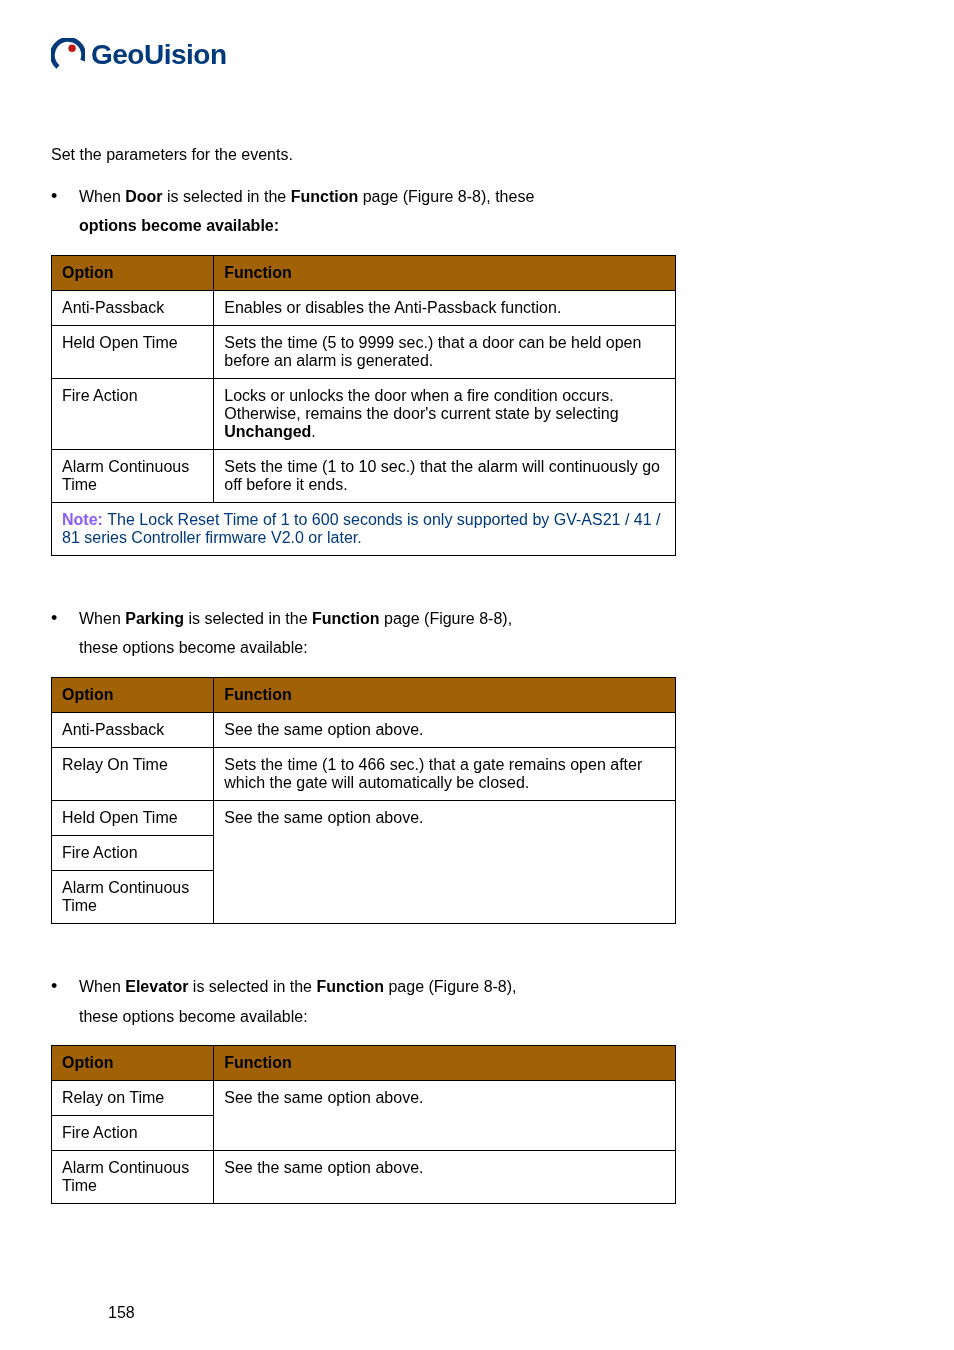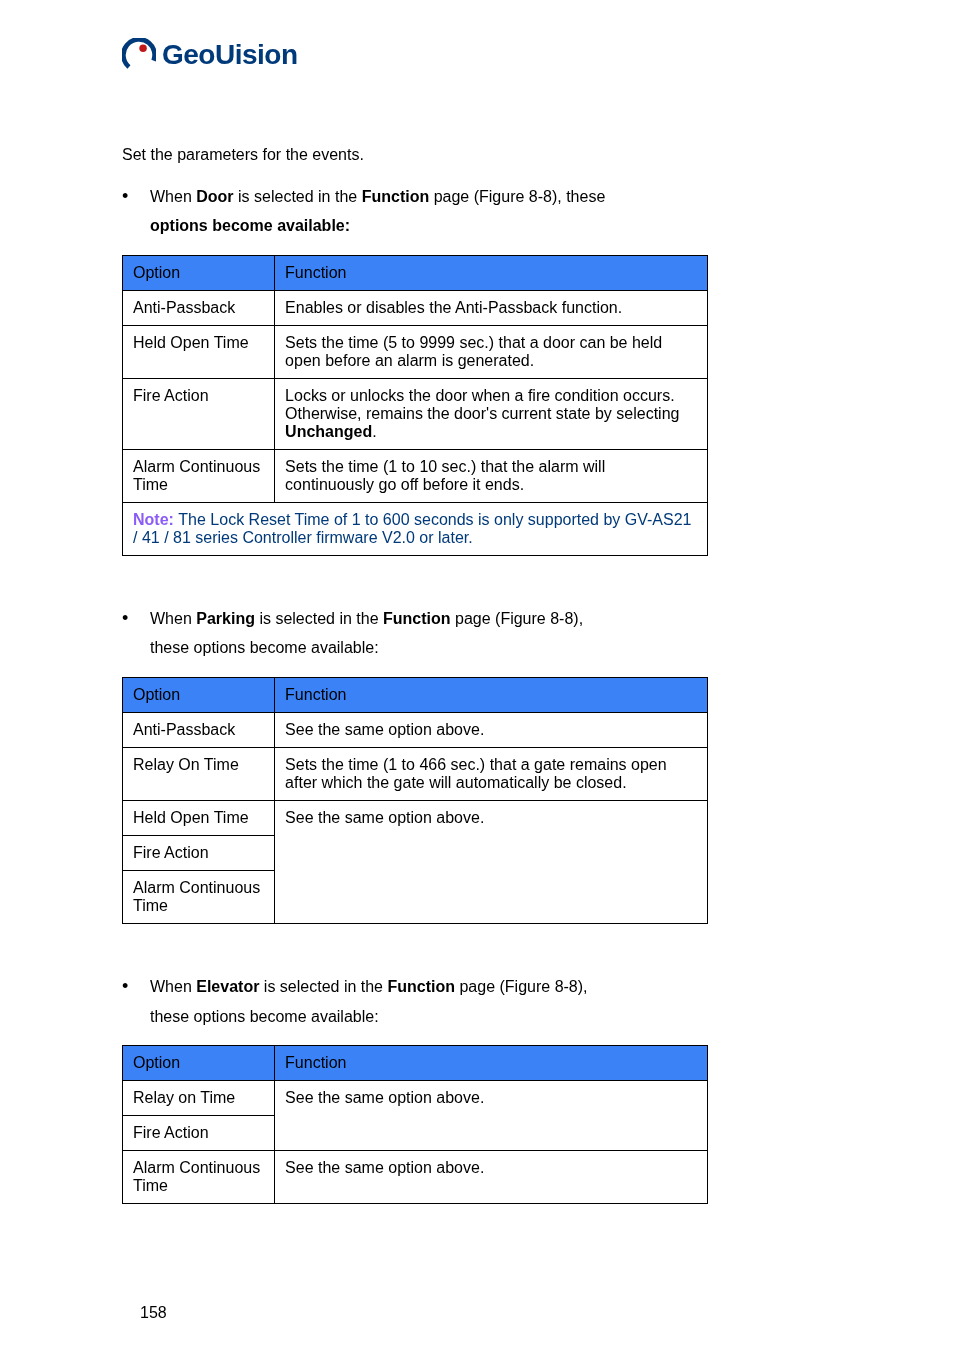--- a/index.html
+++ b/index.html
@@ -6,23 +6,22 @@
   html, body {
     margin: 0; padding: 0;
     width: 954px;
     font-family: Arial, Helvetica, sans-serif;
     background: #fff;
     color: #000;
   }
   .page {
     width: 766px;
     min-height: 1350px;
-    padding: 30px 90px 30px 90px;
+    padding: 30px 90px 30px 51px;
     position: relative;
-    margin-left: 32px;
   }
   .logo-row {
     display: flex;
     align-items: center;
     margin-bottom: 70px;
     margin-top: 8px;
   }
   .logo-mark {
     width: 34px; height: 34px;
     margin-right: 6px;
@@ -59,22 +58,22 @@
   }
   table.t1 th, table.t1 td,
   table.t2 th, table.t2 td,
   table.t3 th, table.t3 td {
     border: 1px solid #000;
     padding: 8px 10px;
     text-align: left;
     vertical-align: top;
   }
   table th {
-    background: #3b82f6;
-    font-weight: normal;
+    background: #a16207;
+    font-weight: bold;
   }
   .col-opt { width: 26%; }
   .note-row td {
     color: #003a7a;
   }
   .note-label {
     color: #8b5cf6;
     font-weight: bold;
   }
   .pagenum {

